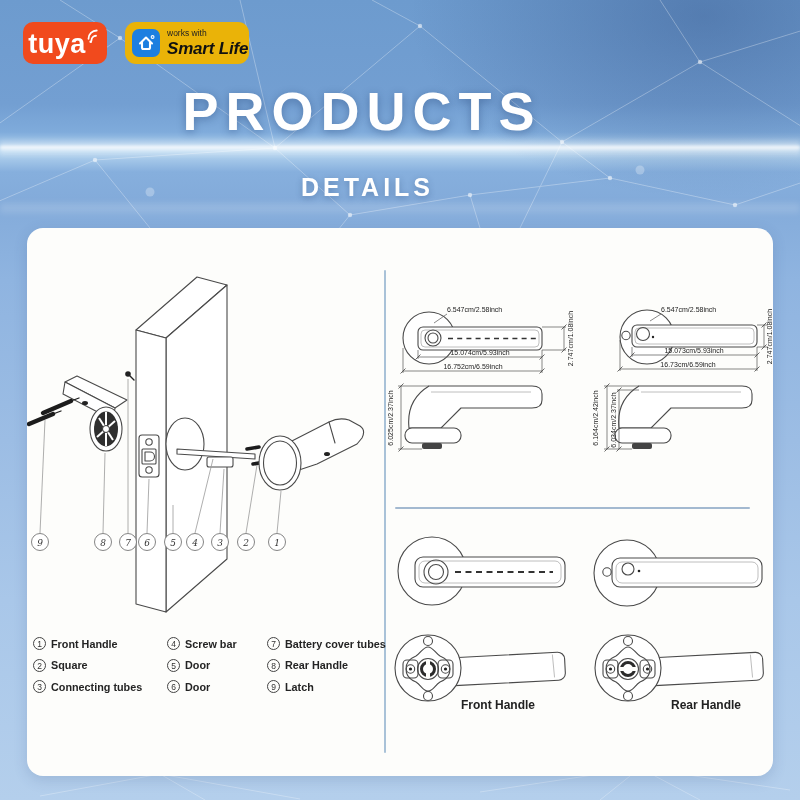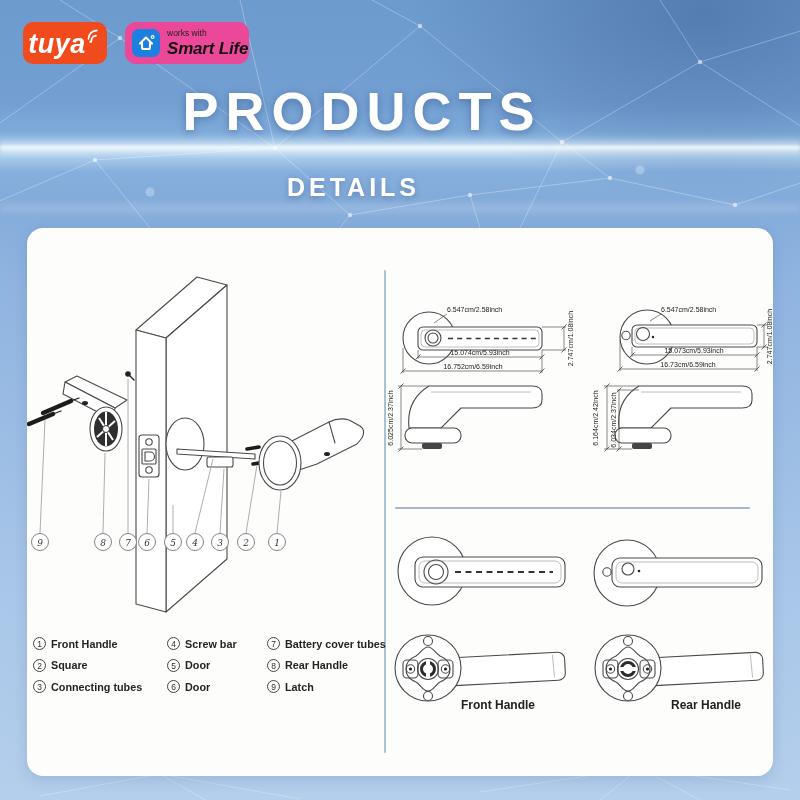--- a/index.html
+++ b/index.html
@@ -9,33 +9,33 @@
     background:linear-gradient(180deg,#6d9bce 0%,#739fd2 13%,#7fabdb 16.5%,#b9d8f1 18.8%,#86afdd 21.5%,#83abda 25%,#8fb4e0 35%,#9cbde4 55%,#a9c7e9 75%,#b4cfec 100%);
   }
   .bg-dark-corner{position:absolute;inset:0;background:radial-gradient(ellipse 420px 260px at 88% 2%,rgba(43,74,128,.38),rgba(43,74,128,0) 70%);}
   .plexus{position:absolute;left:0;top:0;}
   .streak-glow{position:absolute;left:0;top:138px;width:800px;height:20px;
     background:linear-gradient(180deg,rgba(255,255,255,0),rgba(255,255,255,.5),rgba(255,255,255,0));filter:blur(2px);}
   .streak-core{position:absolute;left:0;top:146px;width:800px;height:3px;background:rgba(255,255,255,.8);filter:blur(1.5px);}
   .streak-soft{position:absolute;left:0;top:203px;width:800px;height:10px;background:rgba(255,255,255,.14);filter:blur(3px);}
 
   .tuya-badge{position:absolute;left:23px;top:22px;width:84px;height:42px;border-radius:10px;
-    background:#f14a1d;display:flex;align-items:center;justify-content:center;font-style:italic;}
+    background:#f14a1d;display:flex;align-items:center;justify-content:center;}
   .tuya-text{color:#fff;font-size:27px;font-weight:bold;letter-spacing:.5px;line-height:1;margin-top:2px;}
   .tuya-sig{margin-left:1px;margin-bottom:14px;}
   .sl-badge{position:absolute;left:125px;top:22px;width:124px;height:42px;border-radius:11px;
-    background:#ec4899;display:flex;align-items:center;padding-left:7px;box-sizing:border-box;gap:7px;}
+    background:#eab308;display:flex;align-items:center;padding-left:7px;box-sizing:border-box;gap:7px;}
   .sl-icon{width:28px;height:28px;border-radius:7px;background:#1d7fe0;flex:0 0 auto;}
   .sl-texts{display:flex;flex-direction:column;line-height:1;}
   .sl-small{font-size:8.5px;color:#222;margin-bottom:2px;}
   .sl-big{font-size:17px;font-weight:bold;color:#111;letter-spacing:-.2px;font-style:italic;}
 
   .title{position:absolute;left:0;width:724px;top:80px;text-align:center;color:#fff;
     font-size:54px;font-weight:bold;letter-spacing:7px;text-shadow:0 2px 8px rgba(30,60,110,.4);}
-  .subtitle{position:absolute;left:2px;width:703px;top:173px;text-align:center;color:#fff;
+  .subtitle{position:absolute;left:16px;width:703px;top:173px;text-align:center;color:#fff;
     font-size:25px;font-weight:bold;letter-spacing:4px;text-shadow:0 2px 6px rgba(30,60,110,.35);}
 
   .card{position:absolute;left:27px;top:228px;width:746px;height:548px;background:#fdfdfb;
     border-radius:16px;box-shadow:0 4px 14px rgba(50,80,130,.18);}
   .vdivider{position:absolute;left:357px;top:42px;width:2px;height:483px;background:#a9c2d8;border-radius:1px;}
   .hdivider{position:absolute;left:368px;top:279px;width:355px;height:2px;background:#a3b9d0;border-radius:1px;}
 
   .exploded{position:absolute;left:0;top:30px;}
   .rightpanel{position:absolute;left:358px;top:0;}
 

